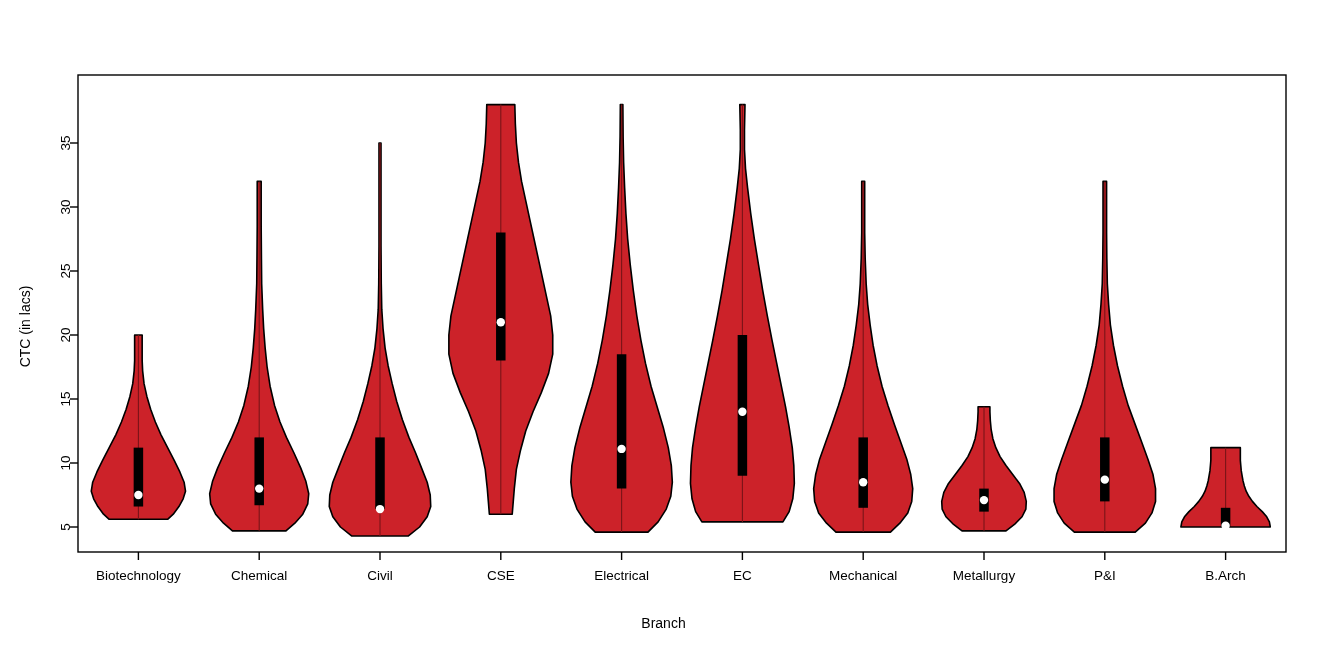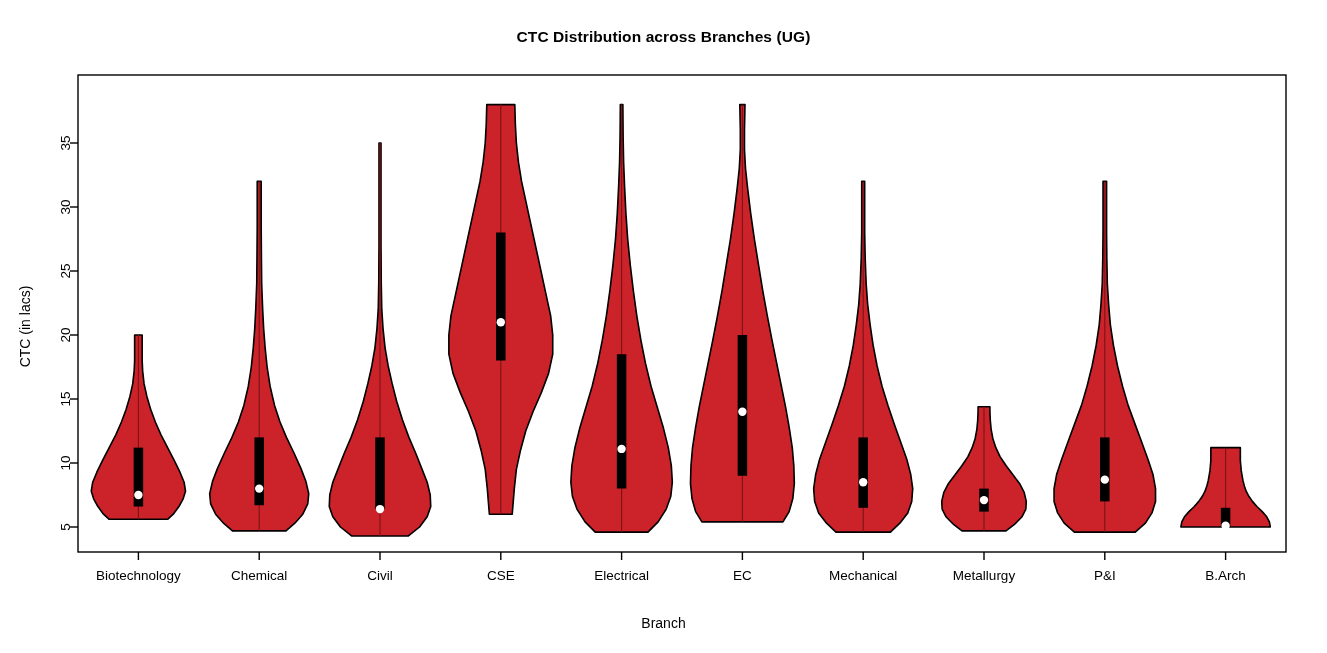--- a/index.html
+++ b/index.html
@@ -21,21 +21,20 @@
   }
   svg#canvas{position:absolute;left:0;top:0;}
   .tick-label{font-family:"Liberation Sans",sans-serif;font-size:13.5px;fill:#000;}
   .cat-label{font-family:"Liberation Sans",sans-serif;font-size:13.5px;fill:#000;}
 </style>
 </head>
 <body>
 
 <div id="plot-root">
 
-  <div id="plot-title">CTC Distribution across Branches (UG)</div>
   <div id="ylabel">CTC (in lacs)</div>
   <div id="xlabel">Branch</div>
 
   <svg id="canvas" width="1327" height="653">
     <g id="frame-group">
         <rect x="78" y="75" width="1208" height="477" fill="none" stroke="#000000" stroke-width="1.4"></rect>
       </g>
     <g id="yaxis-group">
         <line x1="70" y1="527" x2="78" y2="527" stroke="#000000" stroke-width="1.4"></line>
         <text x="65" y="527" text-anchor="middle" dominant-baseline="central" class="tick-label" transform="rotate(-90 65 527)">5</text>

